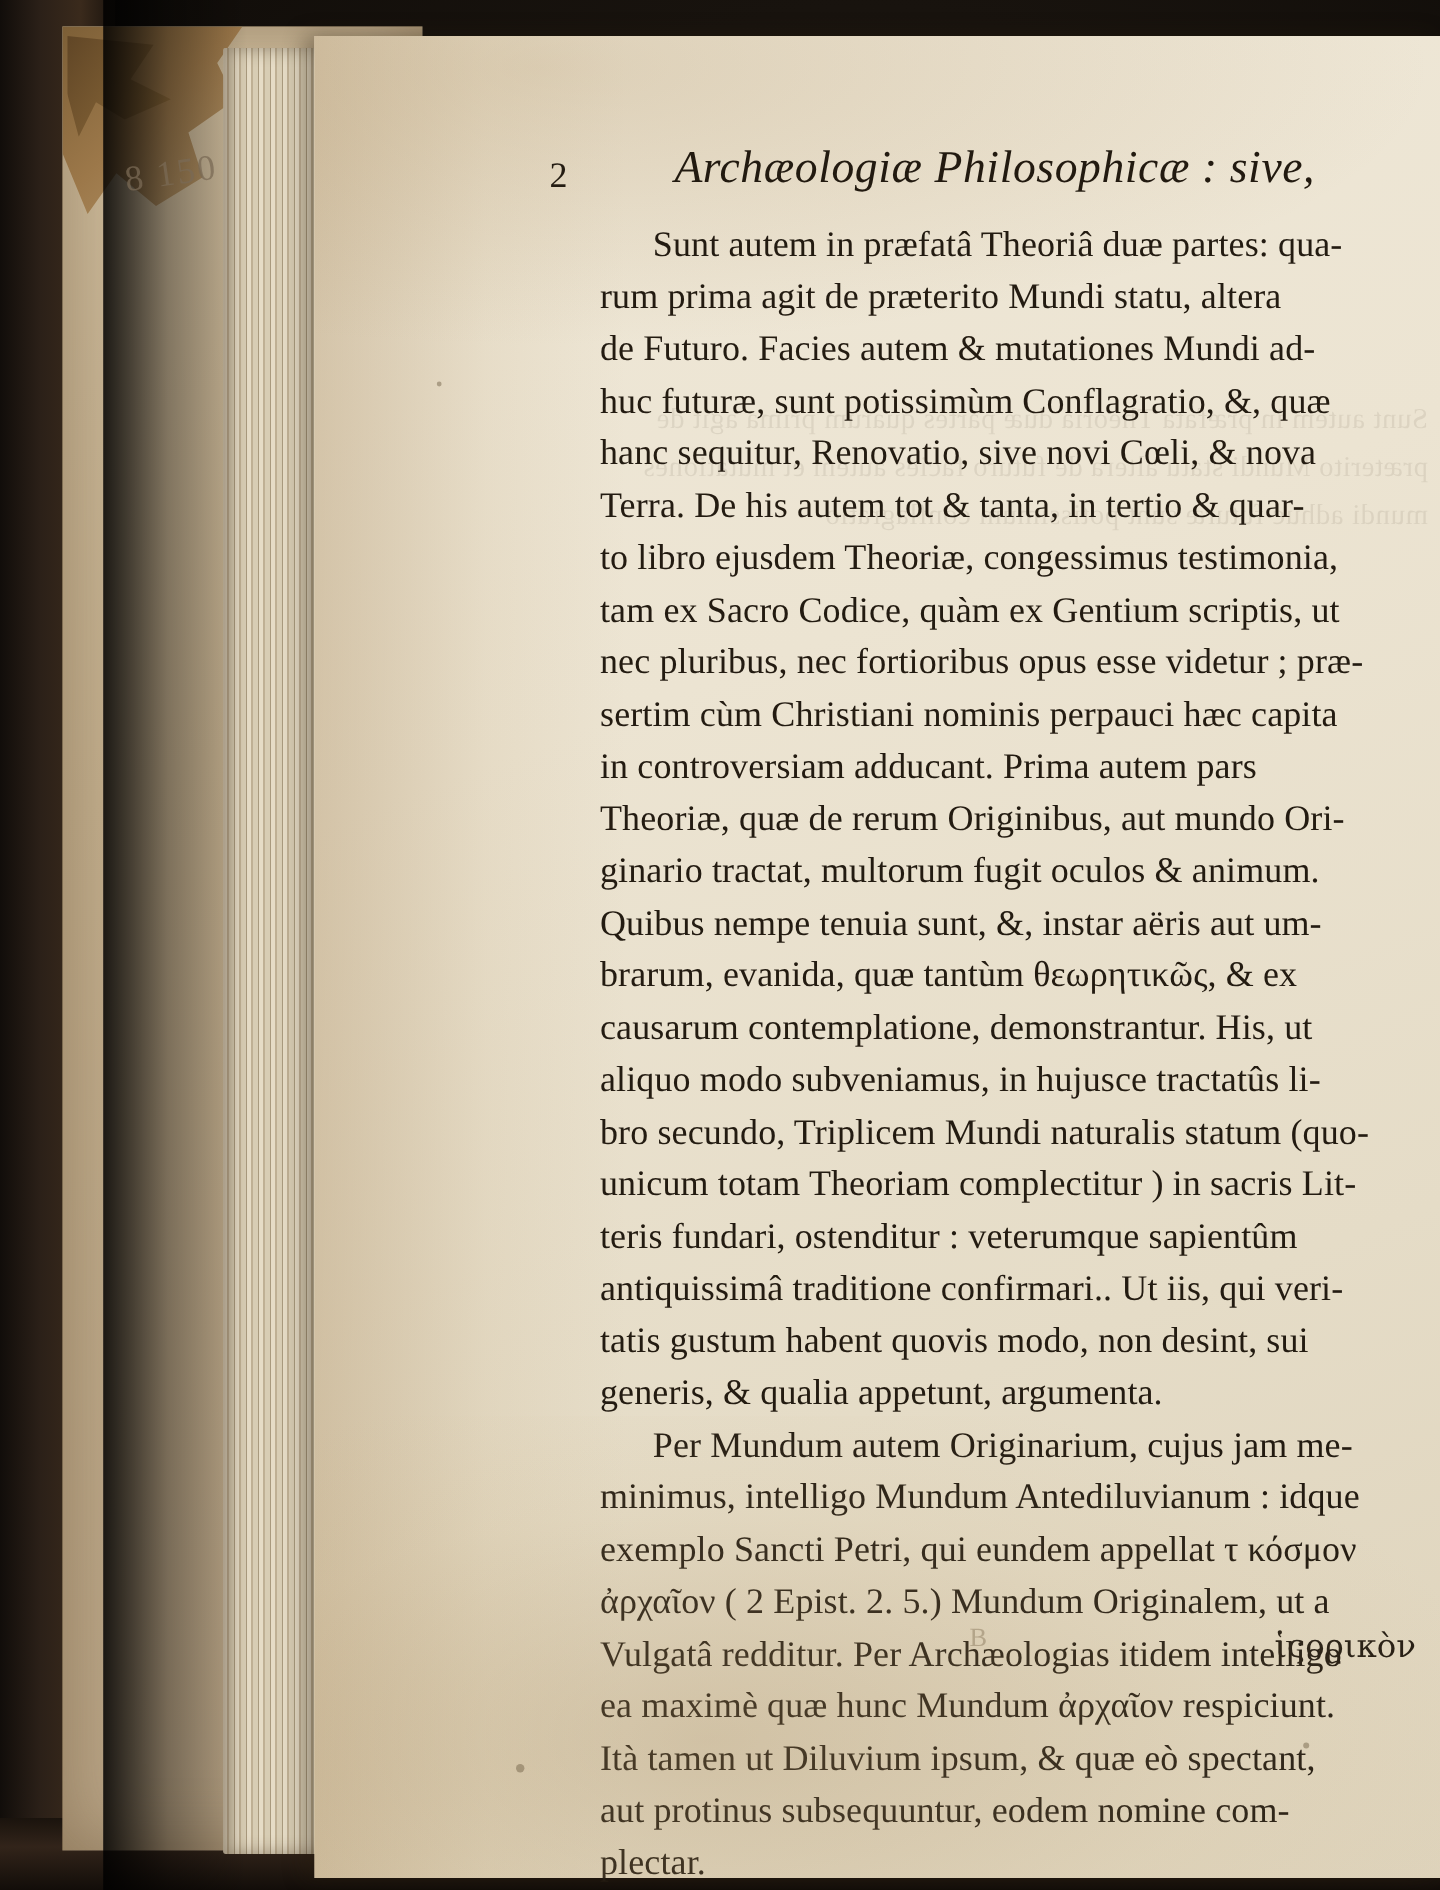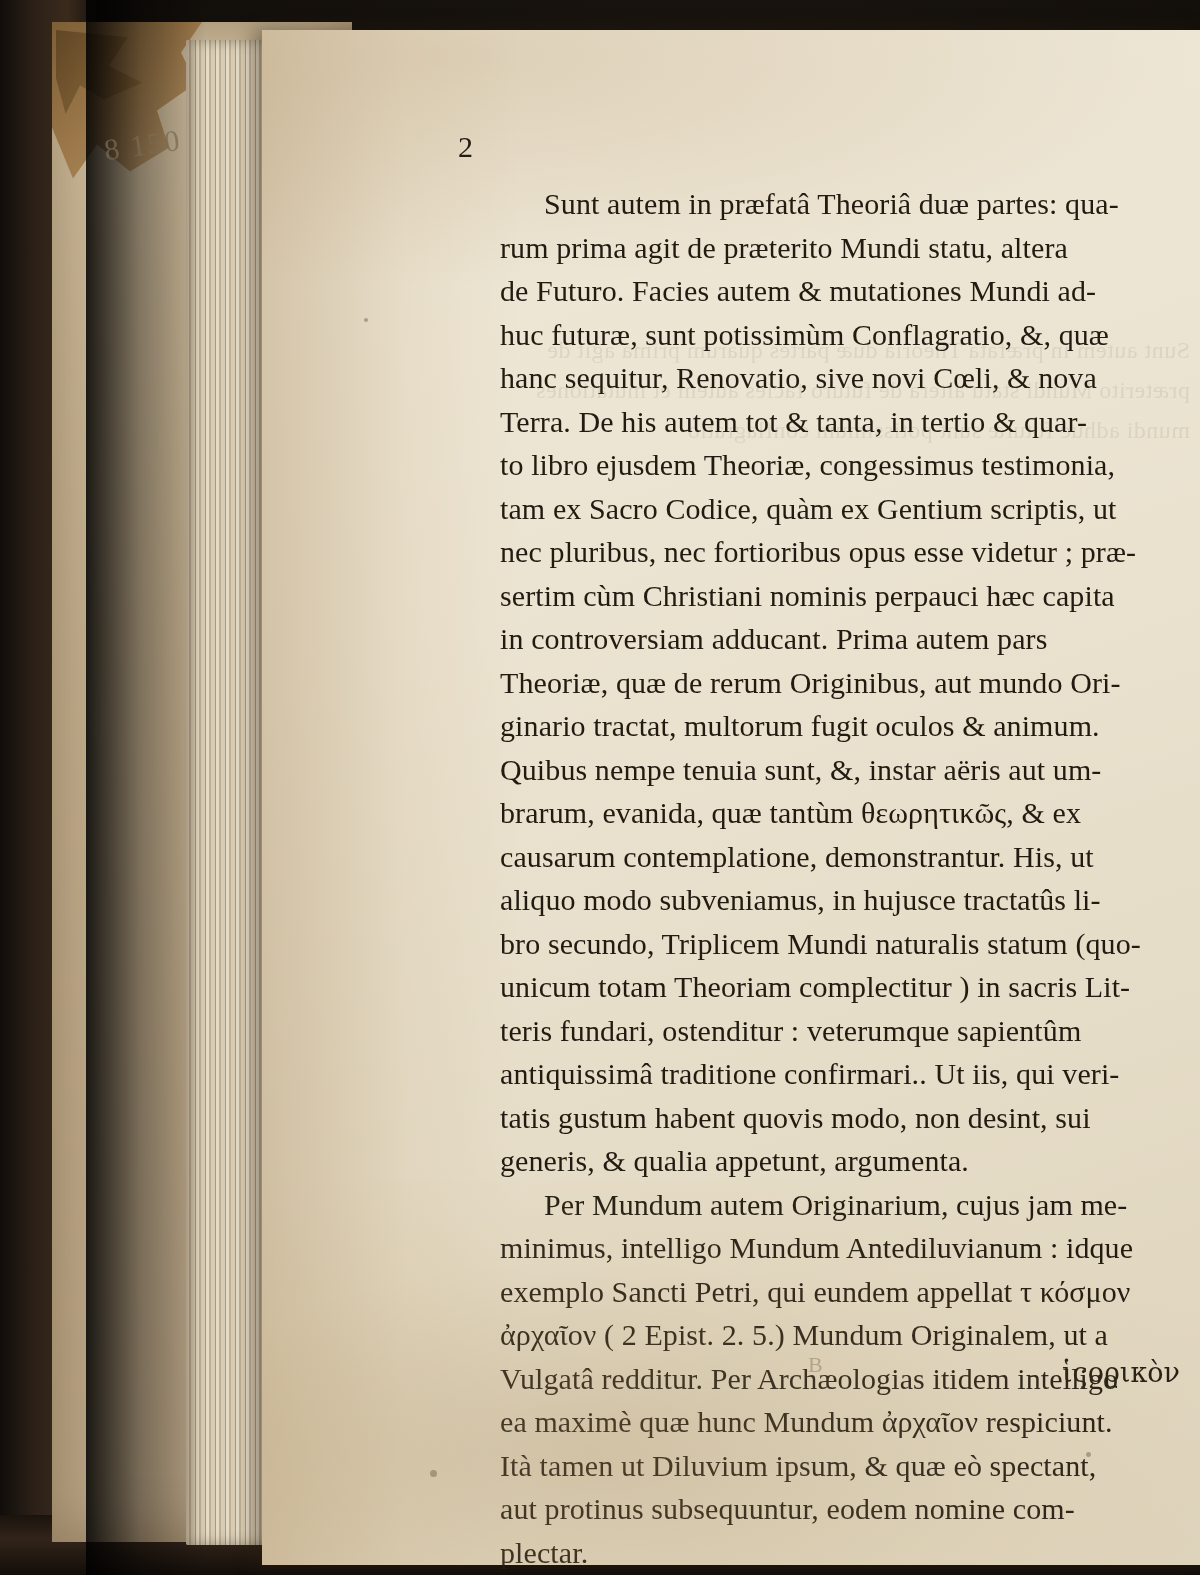--- a/index.html
+++ b/index.html
@@ -227,20 +227,21 @@
   <div class="page-sheet"></div>
   <div class="page-stain-1"></div>
   <div class="page-stain-3"></div>
 
   <div class="shelfmark">8 150</div>
 
   <div class="showthrough">Sunt autem in præfata Theoria duæ partes quarum prima agit de præterito Mundi statu altera de futuro facies autem et mutationes mundi adhuc futuræ sunt potissimum conflagratio</div>
 
   <div class="header-row">
     <div class="folio">2</div>
+    <div class="running-head">Archæologiæ Philosophicæ : sive,</div>
   </div>
 
   <div class="textblock">
 
     <p>
       <span class="ln ind">Sunt autem in præfatâ Theoriâ duæ partes: qua-</span>
       <span class="ln">rum prima agit de præterito Mundi statu, altera</span>
       <span class="ln">de Futuro.   Facies autem &amp; mutationes Mundi ad-</span>
       <span class="ln">huc futuræ, sunt potissimùm Conflagratio, &amp;, quæ</span>
       <span class="ln">hanc sequitur, Renovatio, sive novi Cœli, &amp; nova</span>

